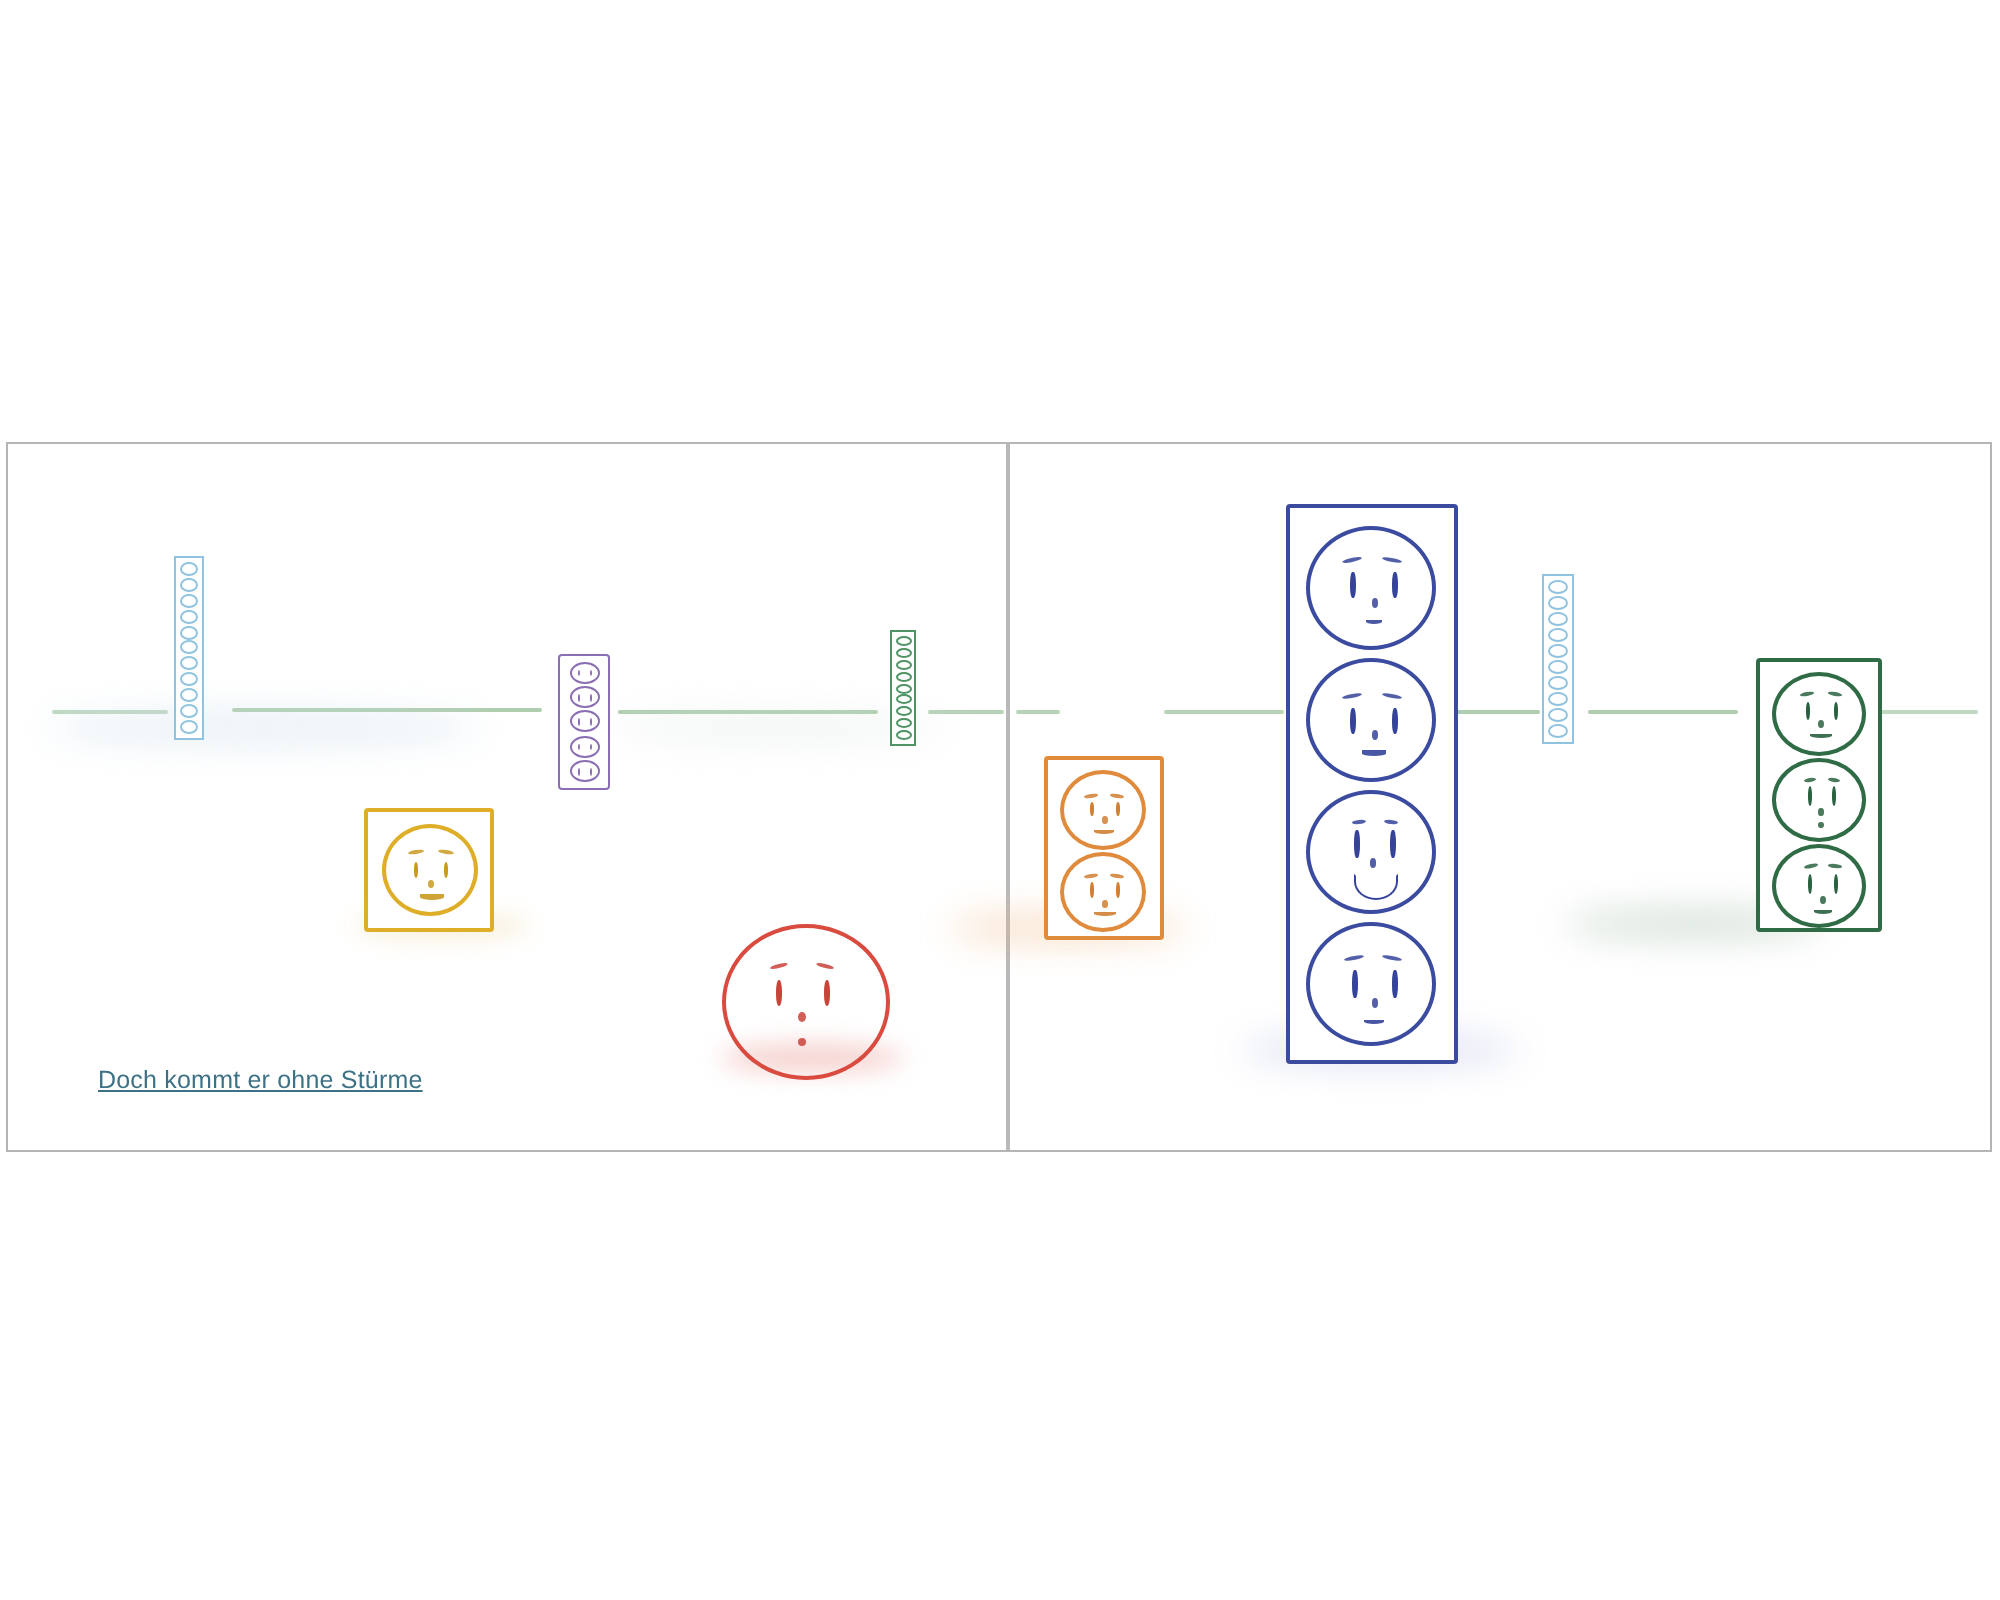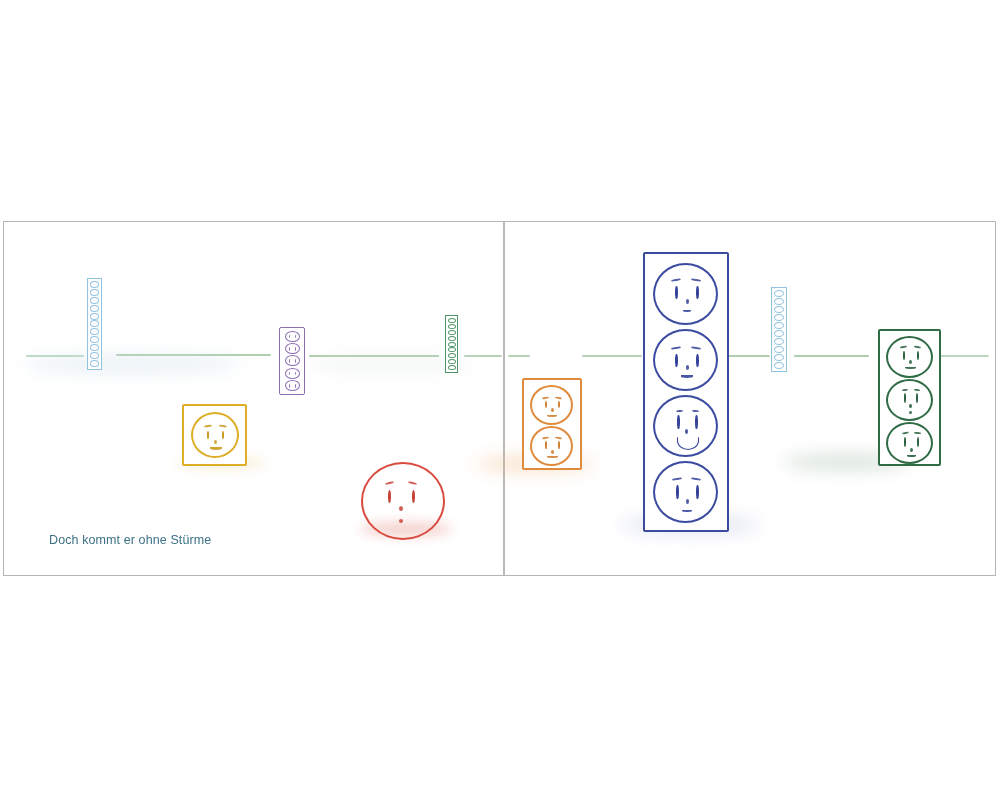--- a/index.html
+++ b/index.html
@@ -117,21 +117,21 @@
   }
 
   
   #caption {
     position: absolute;
     white-space: pre;
     font-size: 12.5px;
     line-height: 22px;
     letter-spacing: .1px;
   }
-  #caption .line { display: block; }
+  #caption .line { display: block; text-decoration: underline; }
 </style>
 </head>
 <body style="background: rgb(255, 255, 255);">
 
 <div id="stage">
 
   <div id="spread" style="border-color: rgb(181, 181, 181);">
 
     <div id="fold" style="background: rgb(185, 185, 185);"></div>
 

